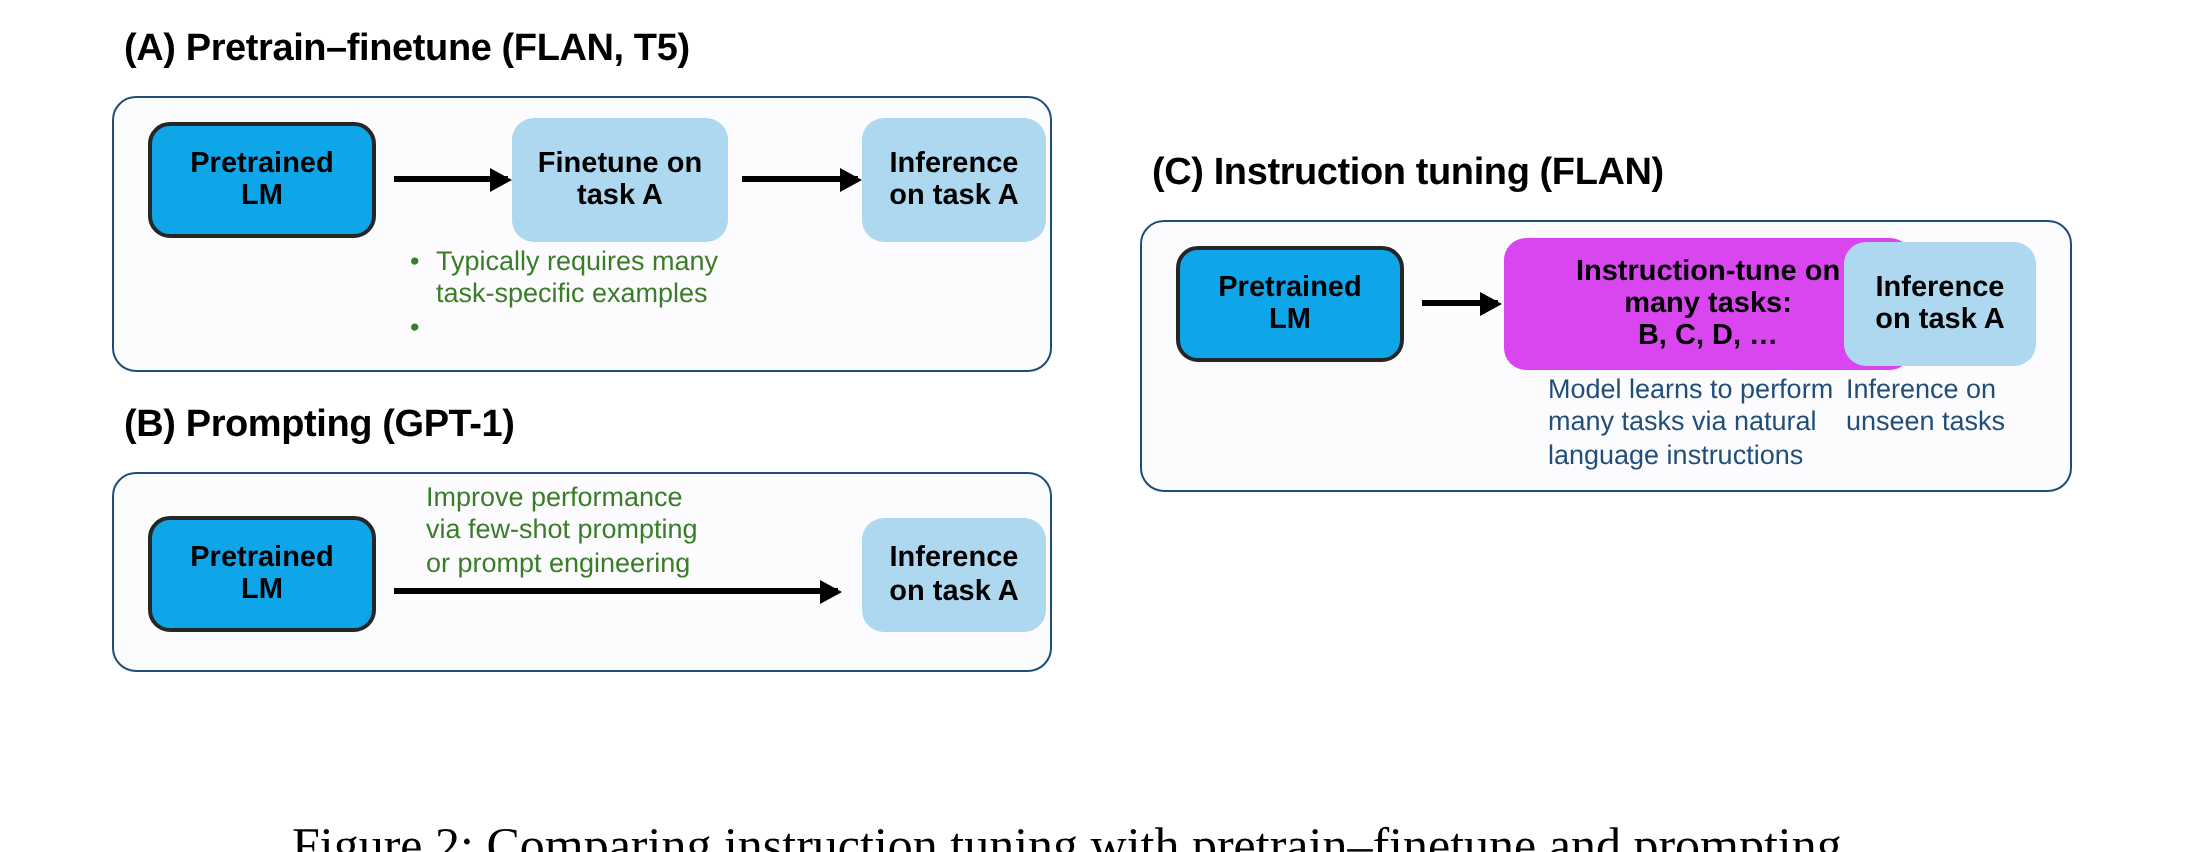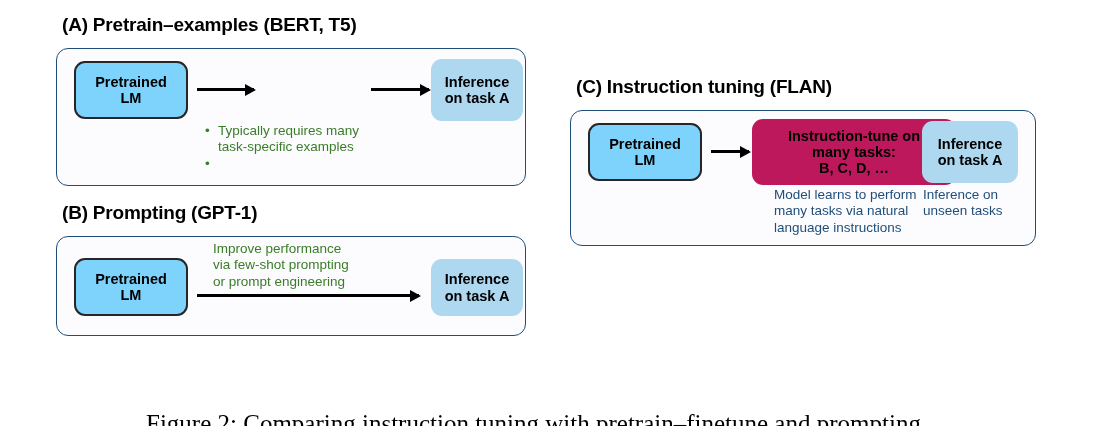--- a/index.html
+++ b/index.html
@@ -40,28 +40,28 @@
     justify-content: center;
     text-align: center;
     font-weight: bold;
     font-size: 14.5px;
     line-height: 1.12;
     color: #000000;
     border-radius: 11px;
     white-space: pre-line;
   }
   .node-gray {
-    background: #7dd3fc;
+    background: #0ea5e9;
     border: 2px solid #262626;
   }
   .node-blue {
     background: #ADD8F0;
   }
   .node-purple {
-    background: #be185d;
+    background: #d946ef;
   }
 
   .arrow {
     position: absolute;
     height: 3px;
     background: #000000;
   }
   .arrow::after {
     content: "";
     position: absolute;
@@ -121,29 +121,31 @@
   .watermark {
     position: absolute;
     font-size: 12.5px;
     color: #C9C9C9;
     white-space: nowrap;
   }
 </style>
 </head>
 <body>
 
-<div class="panel-title" style="left:62px; top:14px;">(A) Pretrain–examples (BERT, T5)</div>
+<div class="panel-title" style="left:62px; top:14px;">(A) Pretrain–finetune (FLAN, T5)</div>
 
 <div class="panel" style="left:56px; top:48px; width:470px; height:138px;">
 
   <div class="node node-gray" style="left:17px; top:12px; width:114px; height:58px;">Pretrained
 LM</div>
 
   <div class="arrow" style="left:140px; top:39px; width:57px;"></div>
 
+  <div class="node node-blue" style="left:199px; top:10px; width:108px; height:62px;">Finetune on
+task A</div>
 
   <div class="arrow" style="left:314px; top:39px; width:58px;"></div>
 
   <div class="node node-blue" style="left:374px; top:10px; width:92px; height:62px;">Inference
 on task A</div>
 
   <div class="bullet-list" style="left:148px; top:74px; width:300px;">
     <div class="bullet-row">
       <span class="bullet-dot">•</span>
       <span class="bullet-text">Typically requires many

